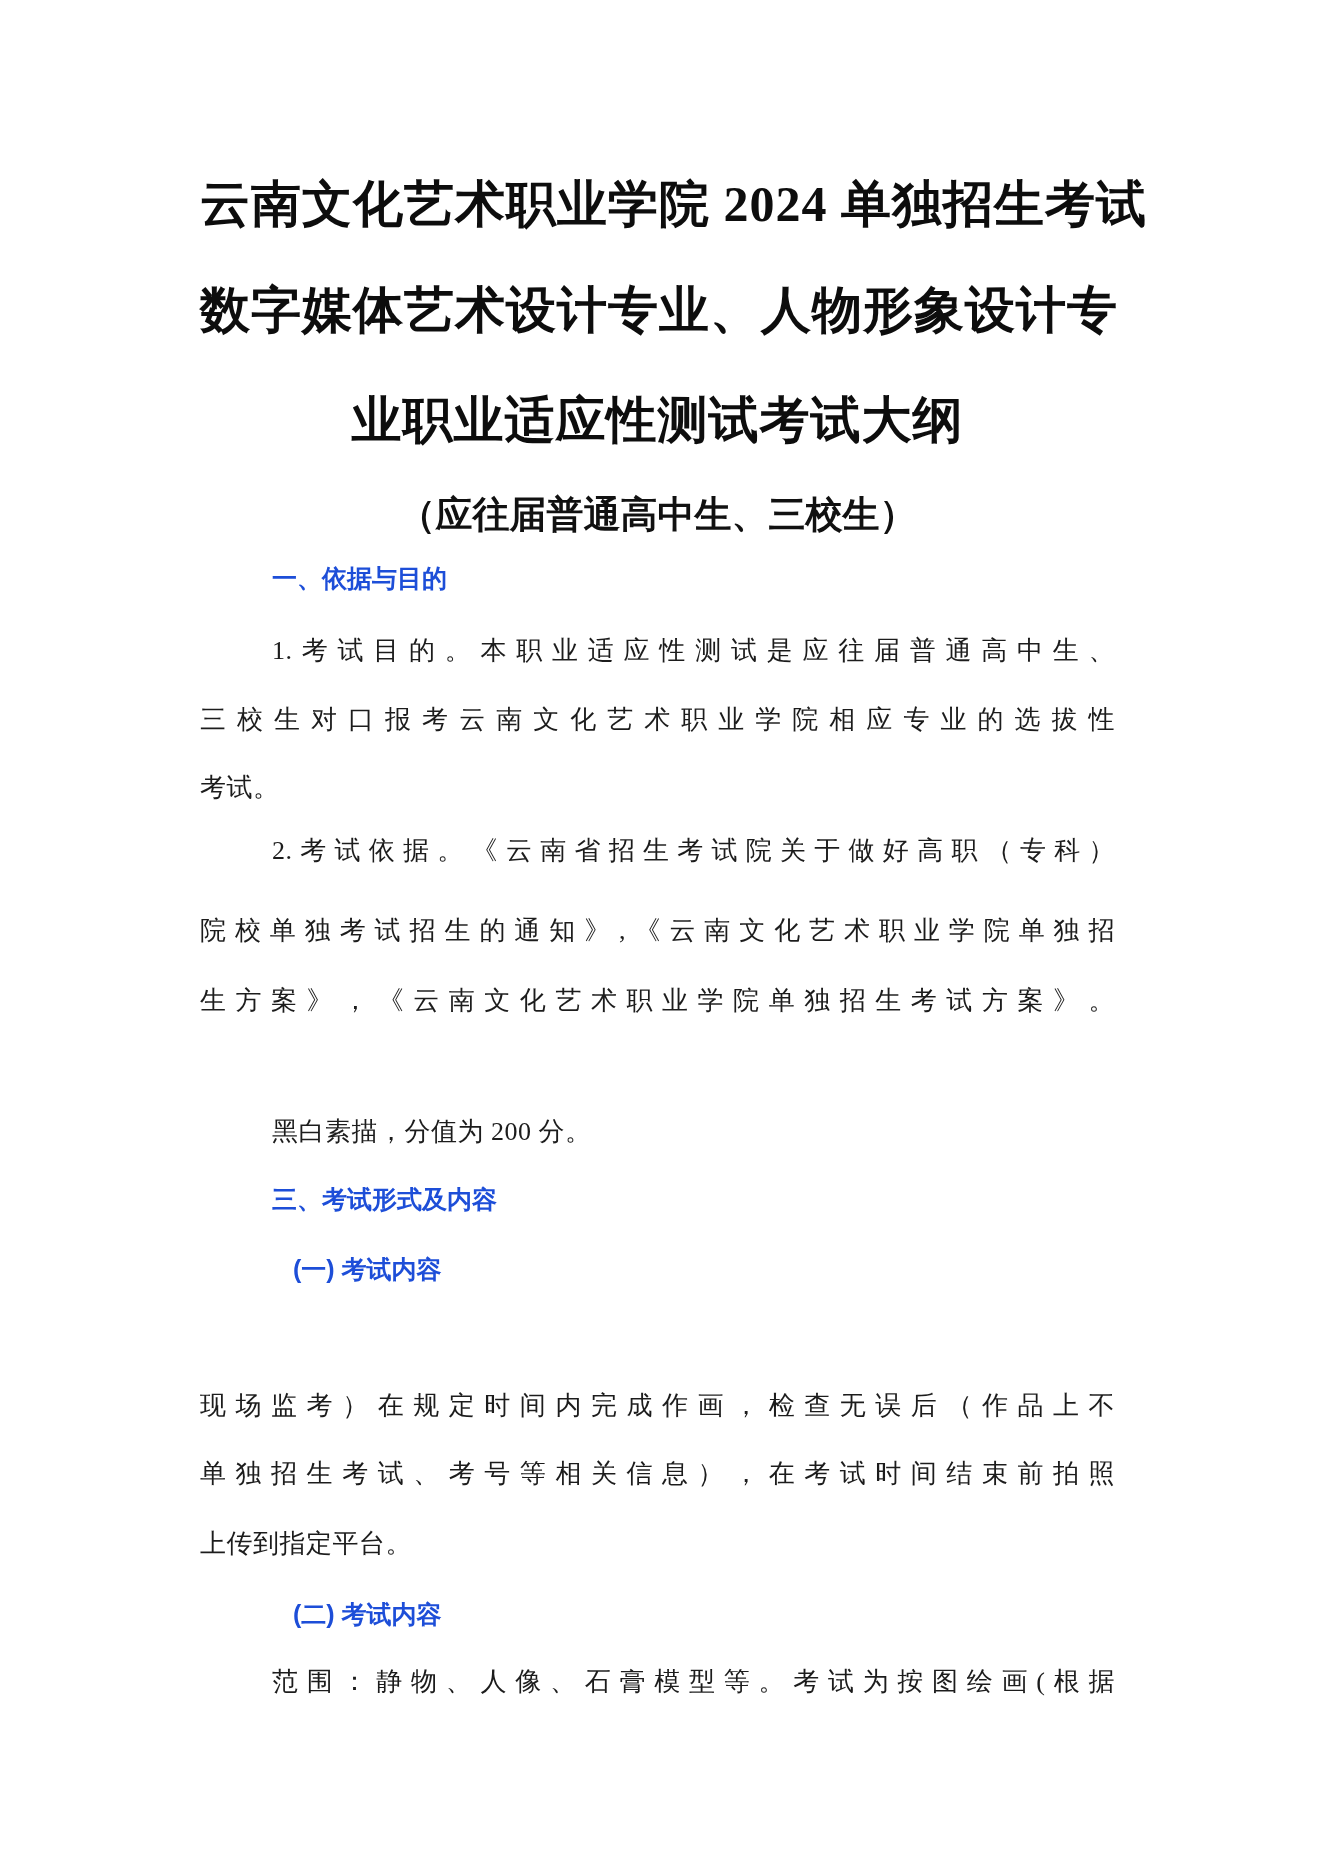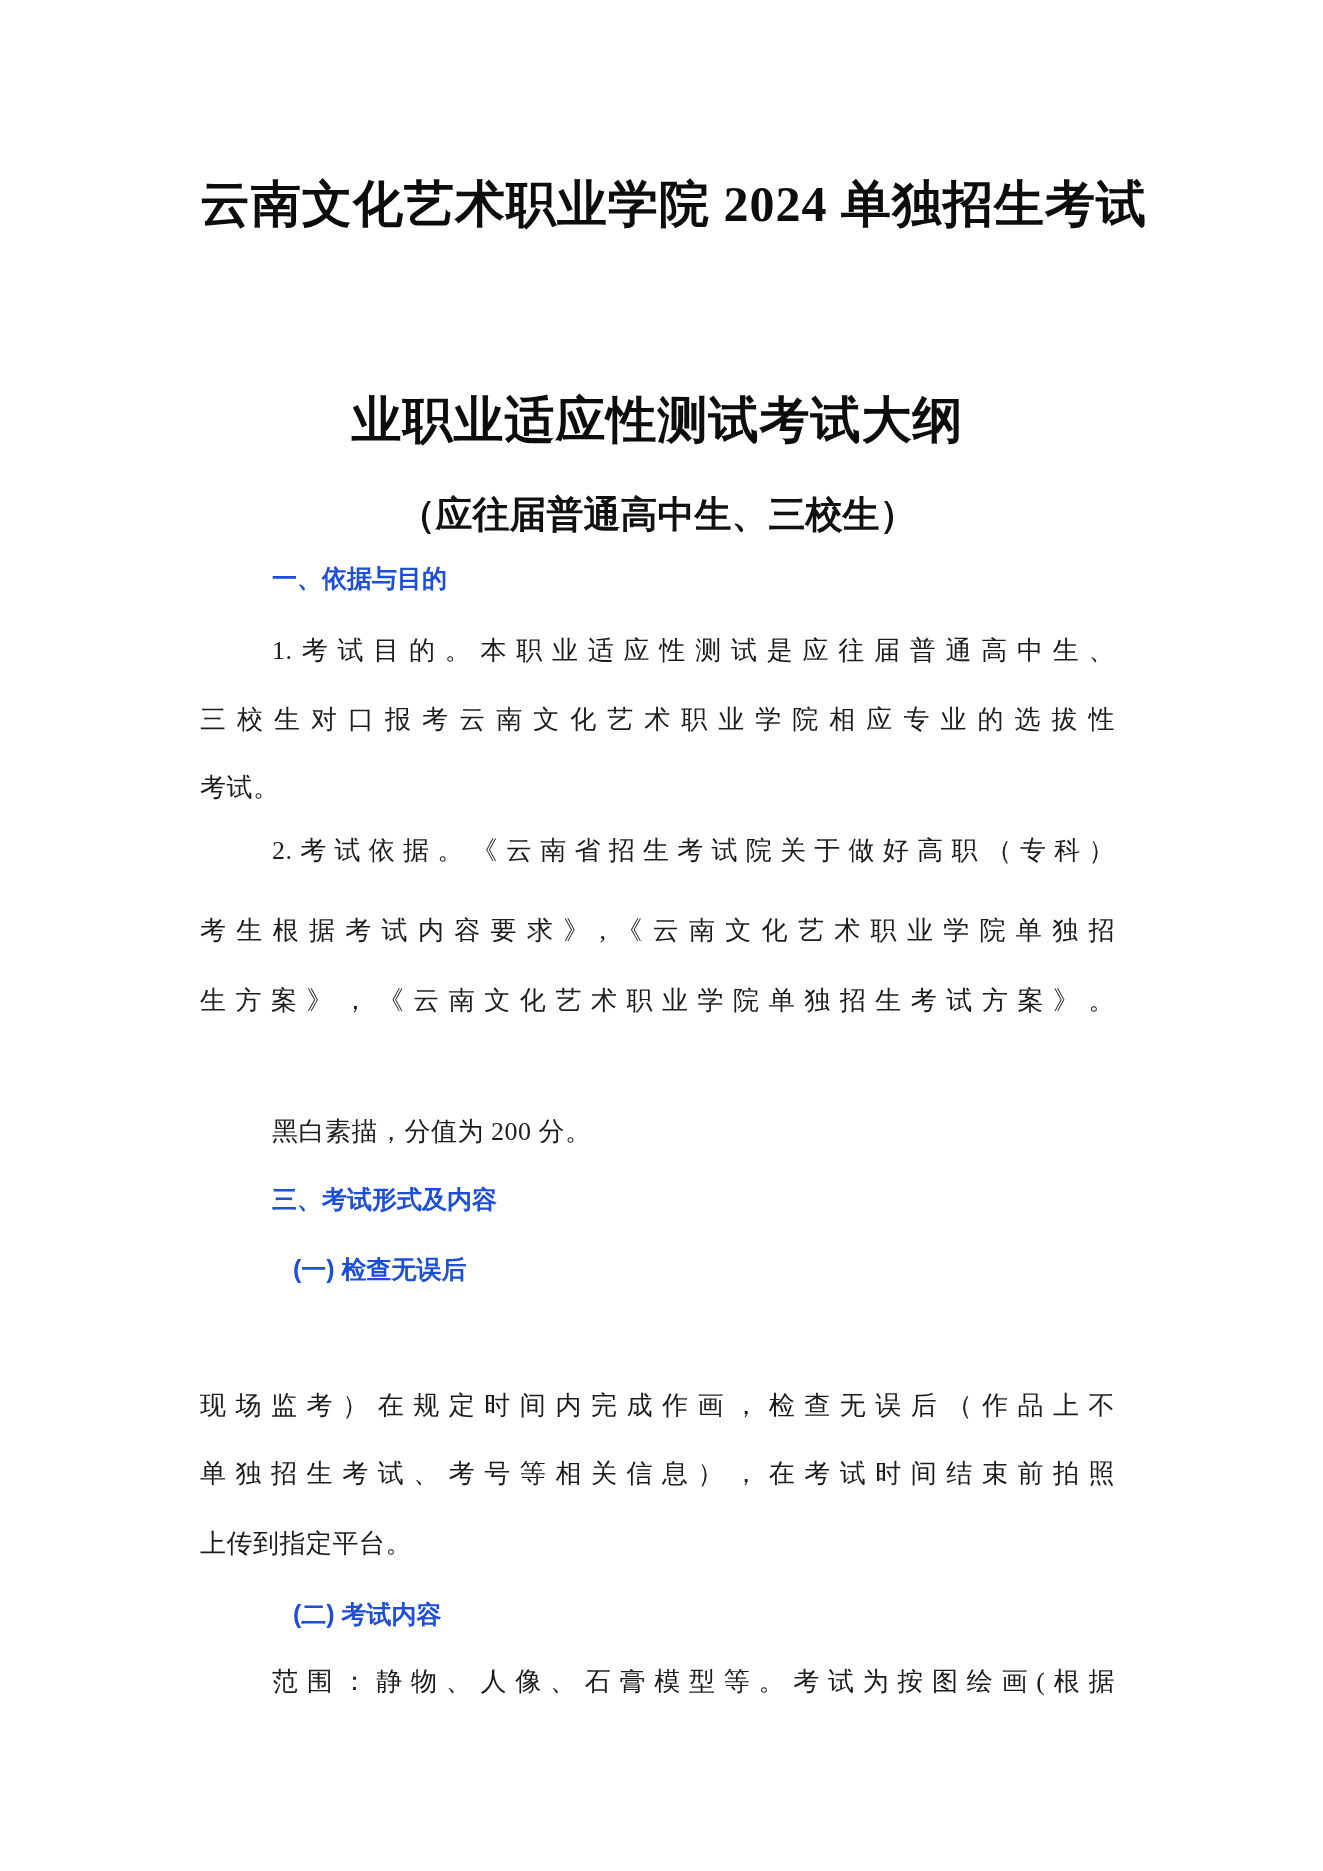--- a/index.html
+++ b/index.html
@@ -67,40 +67,41 @@
   .ind  { padding-left: 72px; width: 843px; }
   
   .ind2 { padding-left: 93px; width: 822px; }
 </style>
 </head>
 <body>
 
 <div class="page">
 
   <div class="line t" style="top:175px">云南文化艺术职业学院 2024 单独招生考试</div>
+  <div class="line t" style="top:281px">数字媒体艺术设计专业、人物形象设计专</div>
   <div class="line t" style="top:391px">业职业适应性测试考试大纲</div>
 
   <div class="line sub" style="top:492px">（应往届普通高中生、三校生）</div>
 
   <div class="line h ind" style="top:556px">一、依据与目的</div>
 
   <div class="line b ind just" style="top:629px">1.考试目的。本职业适应性测试是应往届普通高中生、</div>
   <div class="line b just" style="top:698px">三校生对口报考云南文化艺术职业学院相应专业的选拔性</div>
   <div class="line b" style="top:766px">考试。</div>
 
   <div class="line b ind just" style="top:829px">2.考试依据。《云南省招生考试院关于做好高职（专科）</div>
-  <div class="line b just" style="top:909px">考生根据考试内容要求》,《云南文化艺术职业学院单独招</div>
+  <div class="line b just" style="top:909px">院校单独考试招生的通知》,《云南文化艺术职业学院单独招</div>
   <div class="line b just" style="top:979px">生方案》，《云南文化艺术职业学院单独招生考试方案》。</div>
 
 
   <div class="line b ind" style="top:1110px">黑白素描，分值为 200 分。</div>
 
   <div class="line h ind" style="top:1177px">三、考试形式及内容</div>
 
-  <div class="line h ind2" style="top:1247px">(一) 检查无误后</div>
+  <div class="line h ind2" style="top:1247px">(一) 考试内容</div>
 
   <div class="line b just" style="top:1384px">现场监考）在规定时间内完成作画，检查无误后（作品上不</div>
   <div class="line b just" style="top:1452px">单独招生考试、考号等相关信息），在考试时间结束前拍照</div>
   <div class="line b" style="top:1522px">上传到指定平台。</div>
 
   <div class="line h ind2" style="top:1592px">(二) 考试内容</div>
 
   <div class="line b ind just" style="top:1660px">范围：静物、人像、石膏模型等。考试为按图绘画(根据</div>
 
 </div>

